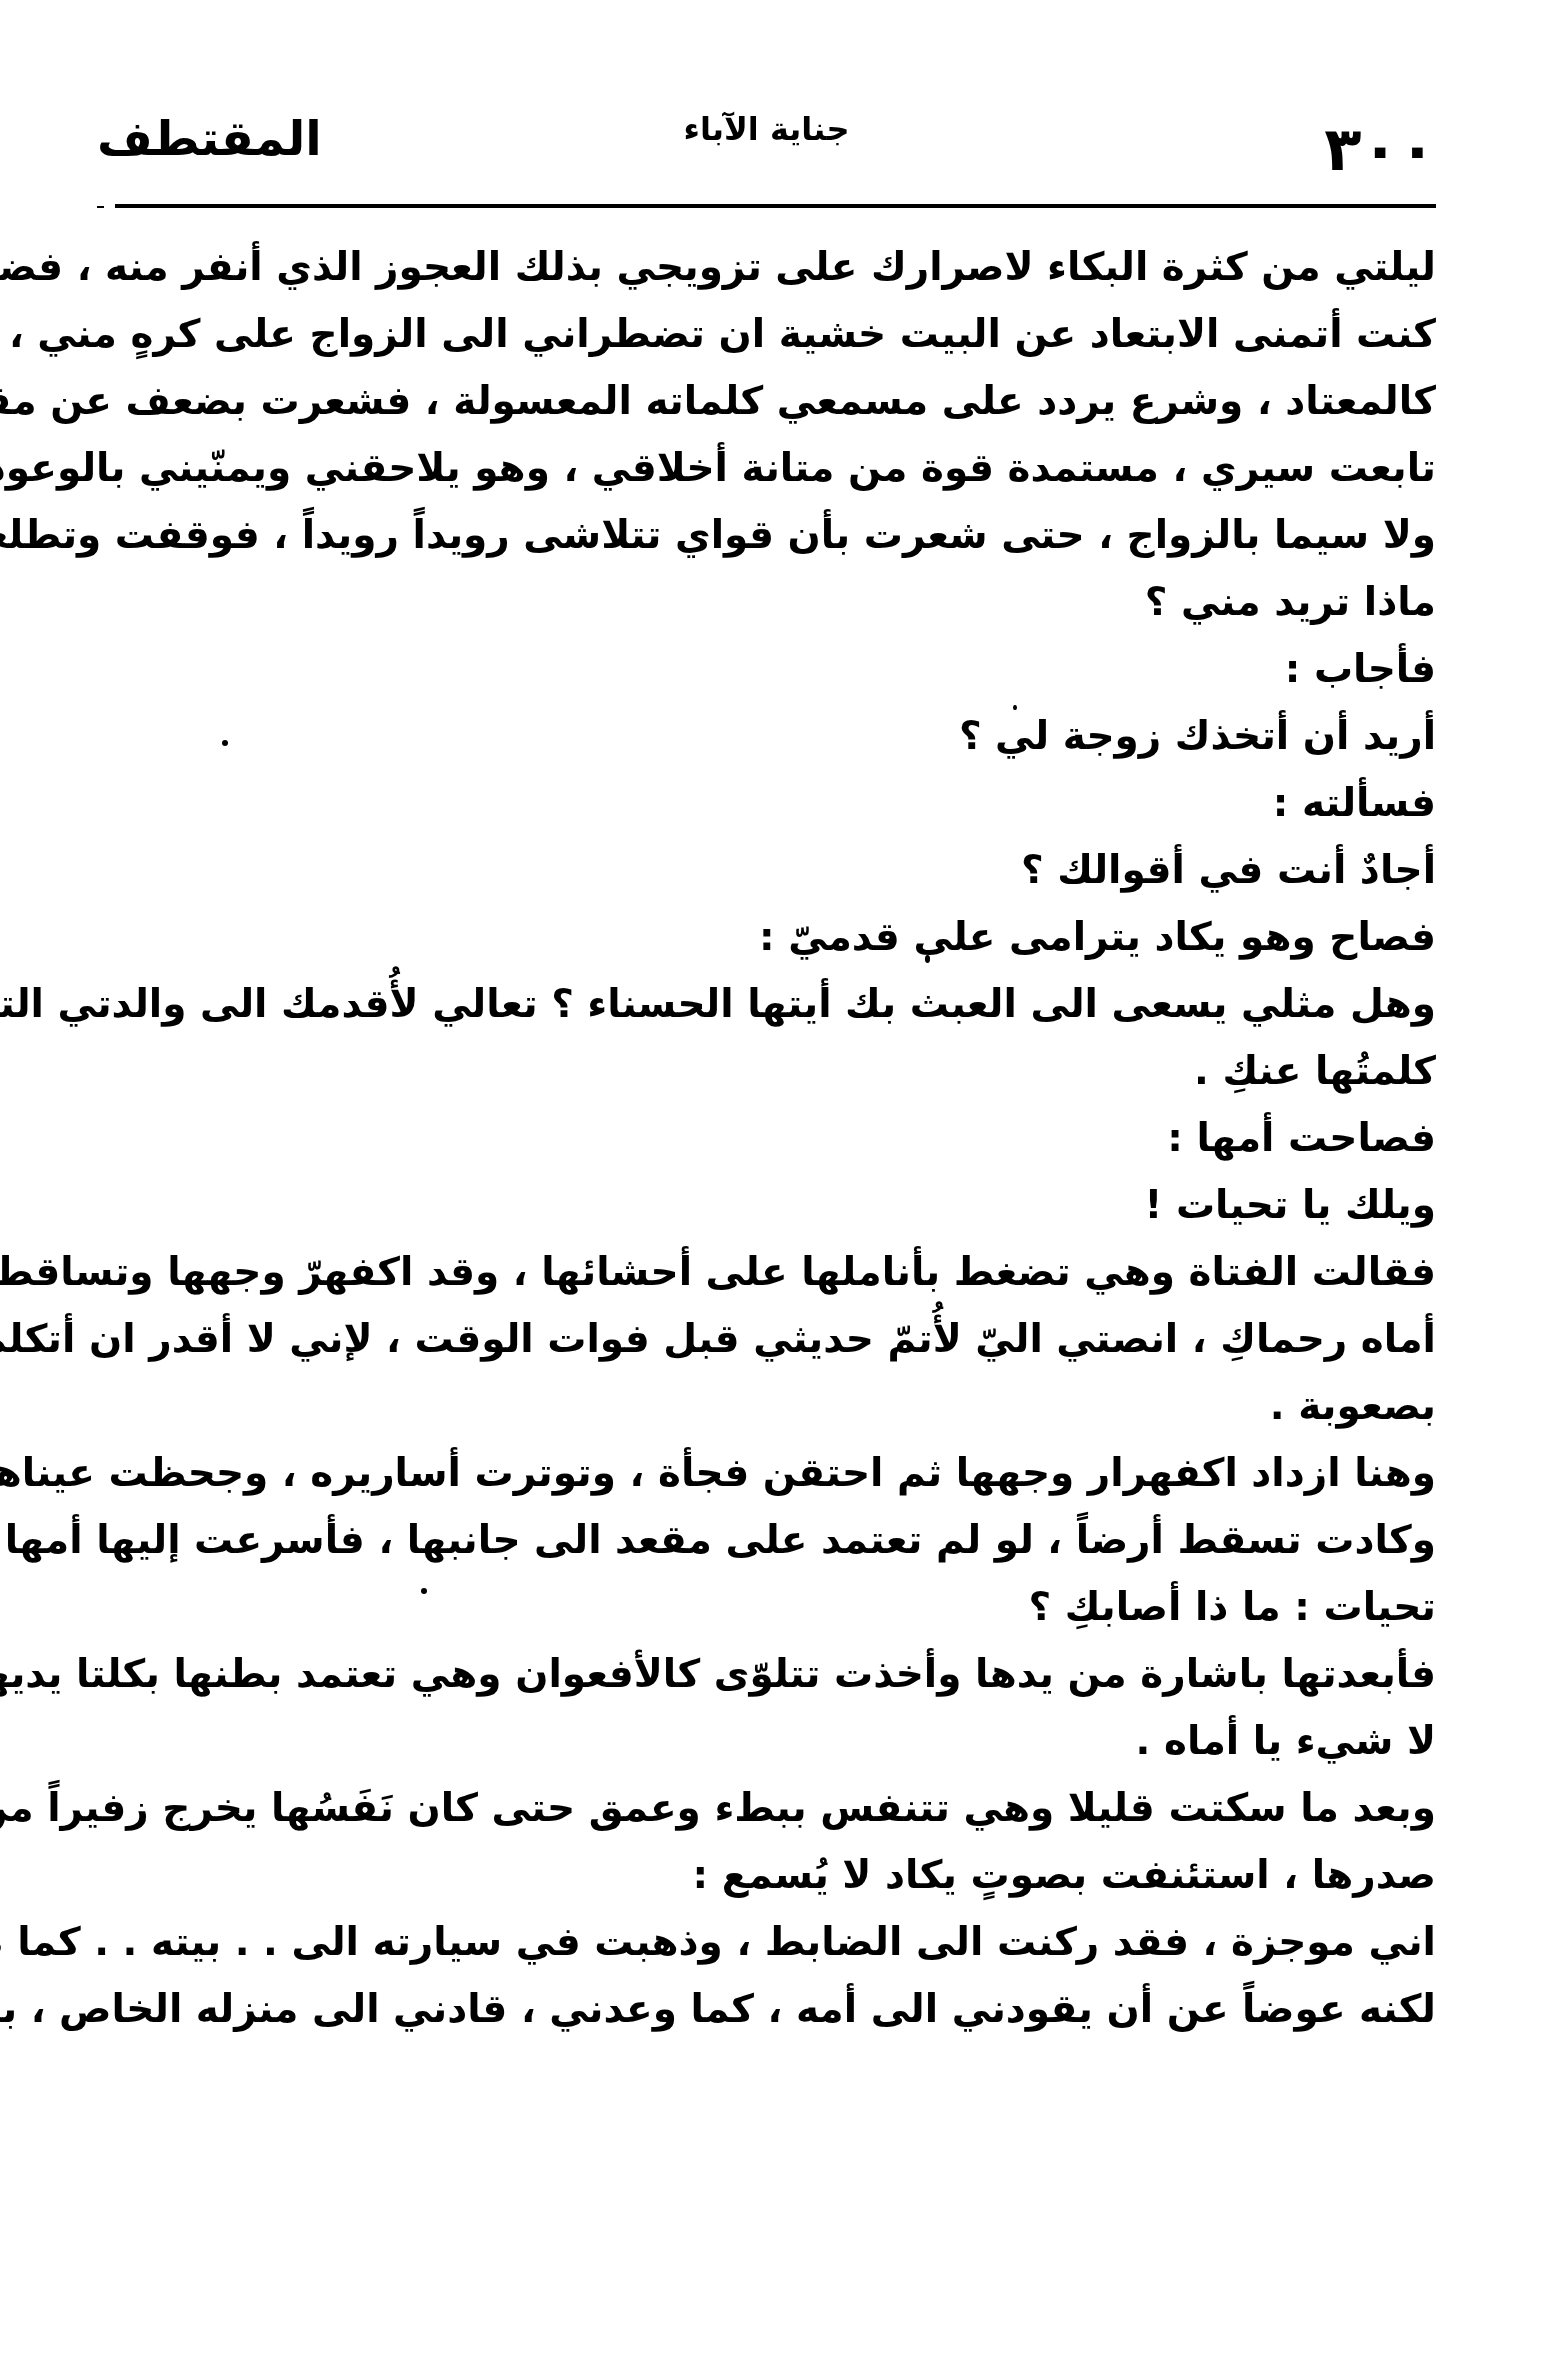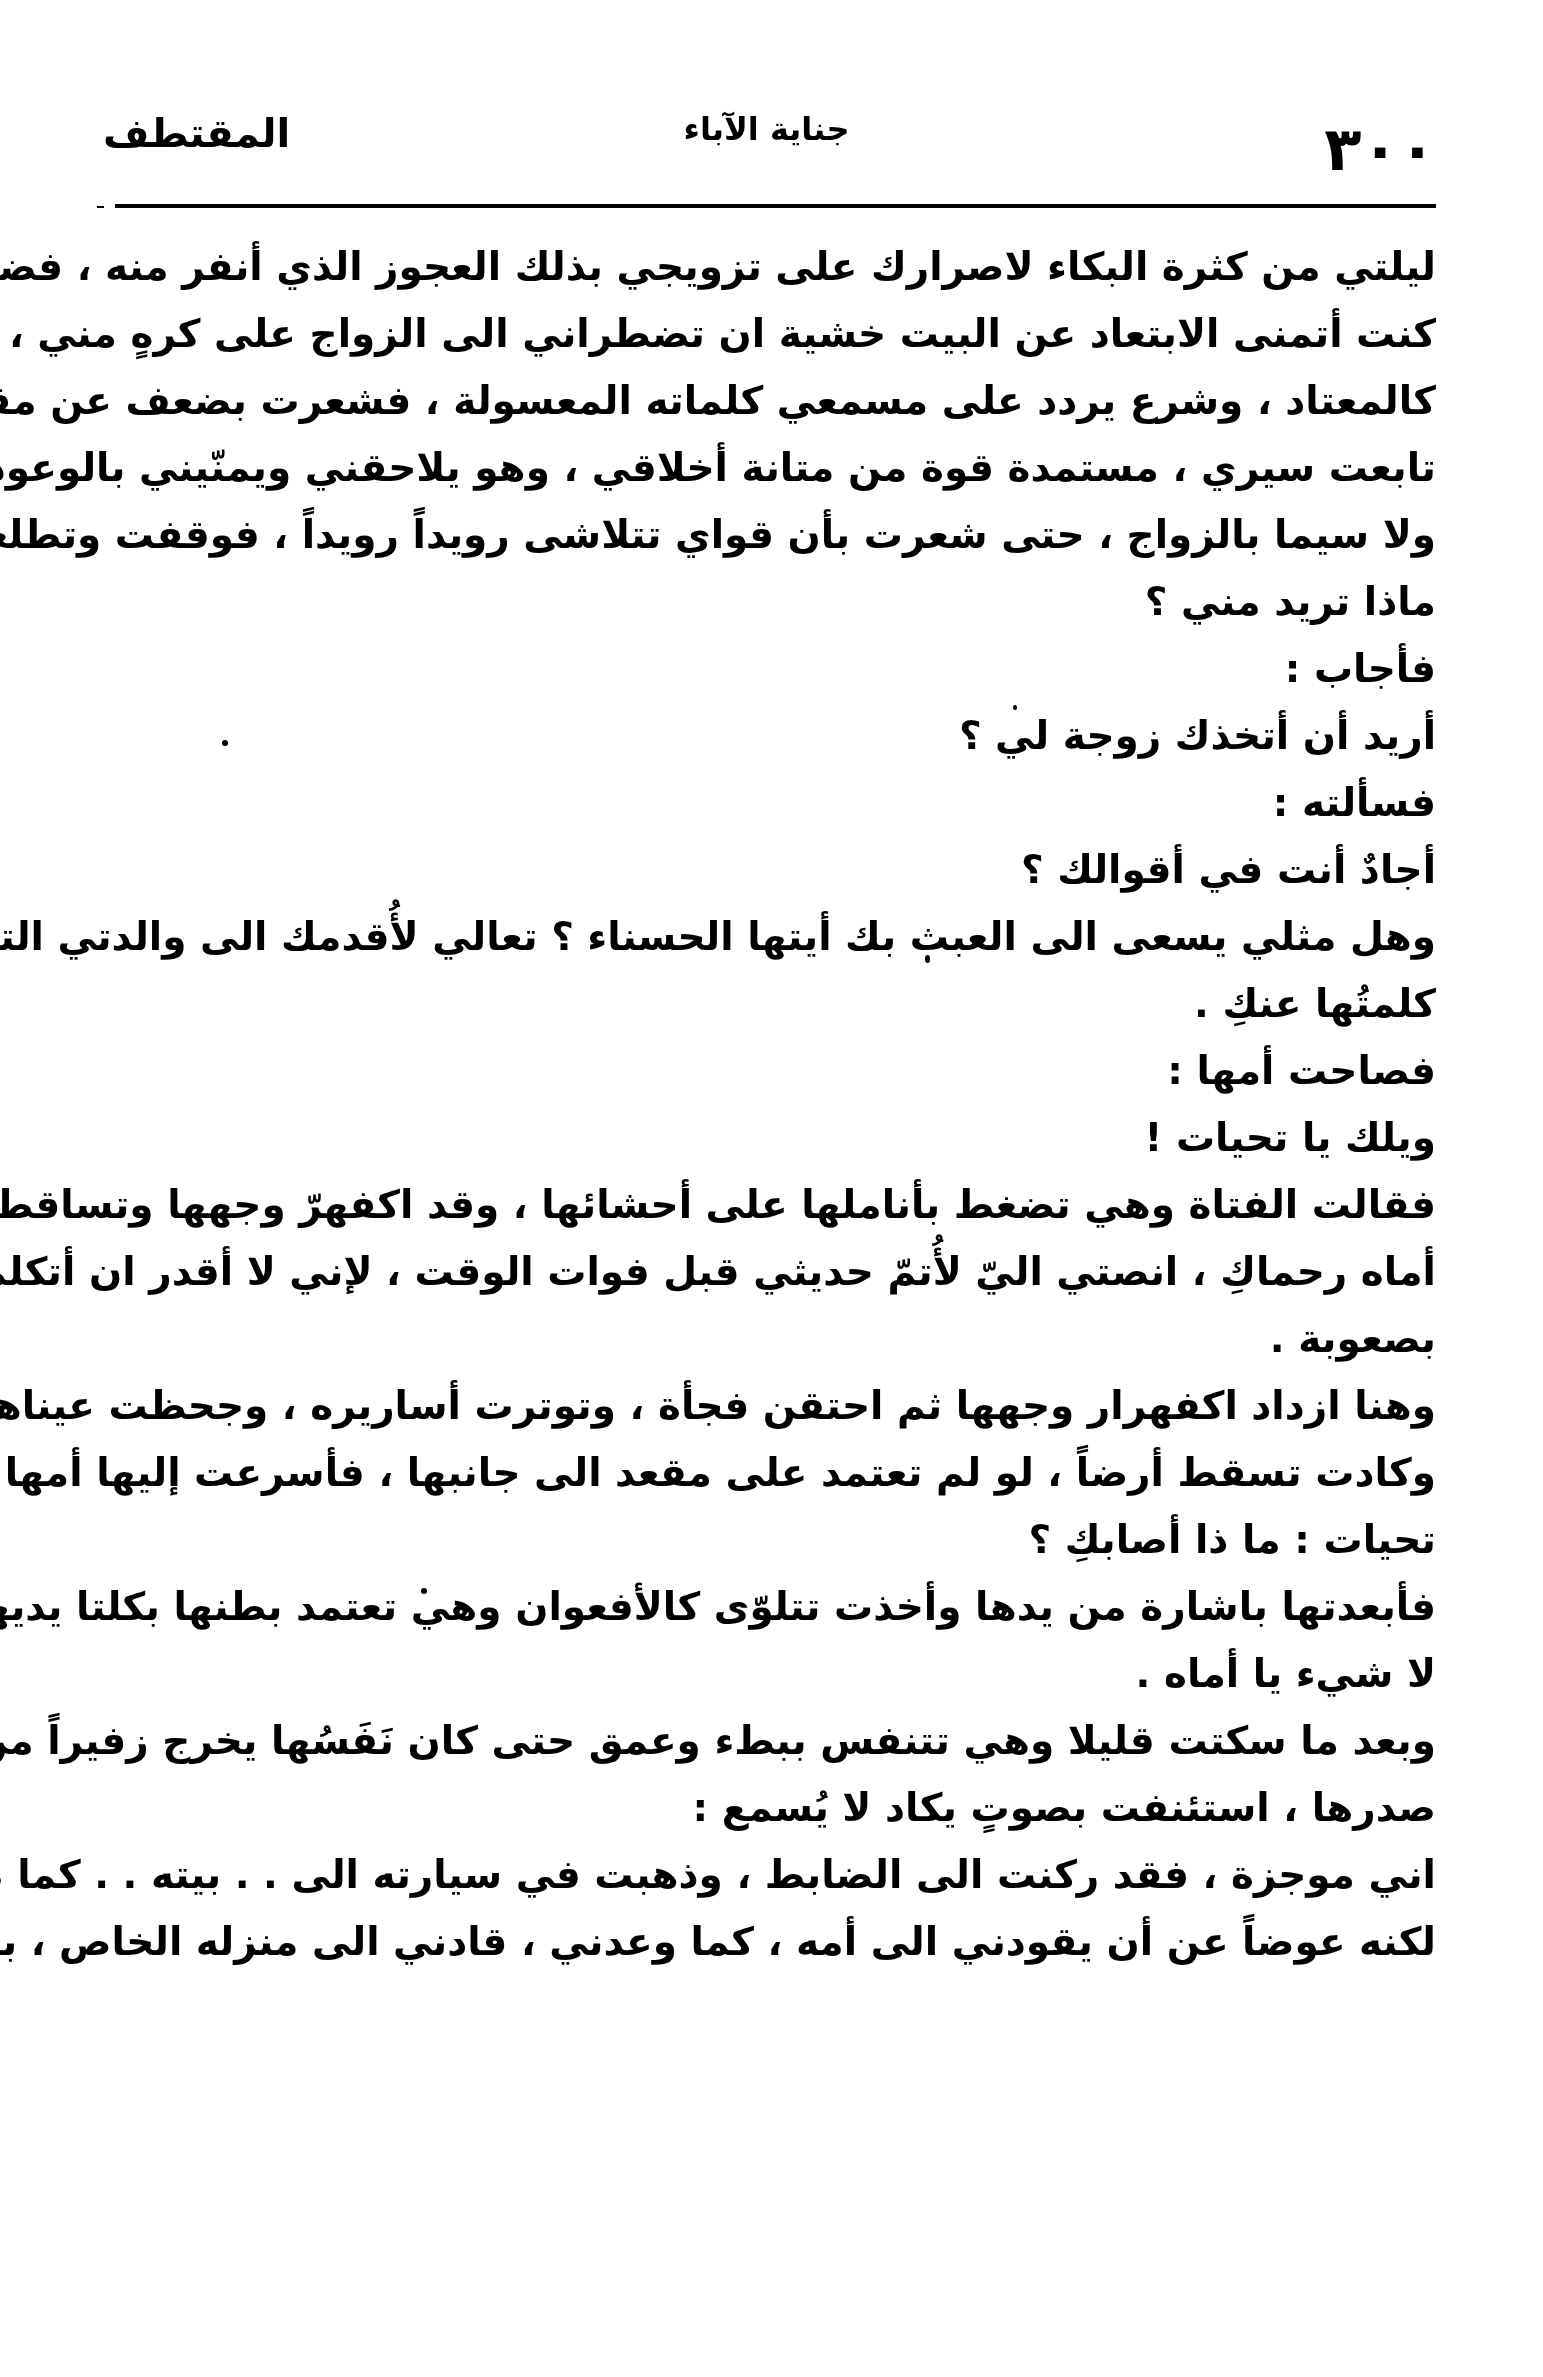--- a/index.html
+++ b/index.html
@@ -40,23 +40,22 @@
       transform: translateX(-50%);
       top: 3.5px;
       font-size: 32px;
       font-weight: bold;
       white-space: nowrap;
     }
     .running-head .journal {
       position: absolute;
       left: 0;
       top: 3.5px;
-      font-size: 40px;
+      font-size: 48px;
       font-weight: bold;
-      margin-left: 6px;
     }
     .rule {
       position: relative;
       height: 3.5px;
       background: #000;
       margin-top: 28px;
       margin-right: 0;
       margin-left: 17.6px;
     }
     .rule:before {
@@ -110,20 +109,21 @@
     <span class="line">ليلتي من كثرة البكاء لاصرارك على تزويجي بذلك العجوز الذي أنفر منه ، فضلاً عن إني</span>
     <span class="line">كنت أتمنى الابتعاد عن البيت خشية ان تضطراني الى الزواج على كرهٍ مني ، فتبعني الشاب</span>
     <span class="line">كالمعتاد ، وشرع يردد على مسمعي كلماته المعسولة ، فشعرت بضعف عن مقاومته ، لكني</span>
     <span class="line">تابعت سيري ، مستمدة قوة من متانة أخلاقي ، وهو يلاحقني ويمنّيني بالوعود الخلابة</span>
     <span class="line">ولا سيما بالزواج ، حتى شعرت بأن قواي تتلاشى رويداً رويداً ، فوقفت وتطلعت إليه قائلة :</span>
     <span class="dialog">ماذا تريد مني ؟</span>
     <span class="dialog">فأجاب :</span>
     <span class="dialog">أريد أن أتخذك زوجة لي ؟</span>
     <span class="dialog">فسألته :</span>
     <span class="dialog">أجادٌ أنت في أقوالك ؟</span>
+    <span class="dialog">فصاح وهو يكاد يترامى على قدميّ :</span>
     <span class="line">وهل مثلي يسعى الى العبث بك أيتها الحسناء ؟ تعالي لأُقدمك الى والدتي التي طالما</span>
     <span class="dialog">كلمتُها عنكِ .</span>
     <span class="dialog">فصاحت أمها :</span>
     <span class="dialog">ويلك يا تحيات !</span>
     <span class="line">فقالت الفتاة وهي تضغط بأناملها على أحشائها ، وقد اكفهرّ وجهها وتساقط منه</span>
     <span class="line">أماه رحماكِ ، انصتي اليّ لأُتمّ حديثي قبل فوات الوقت ، لإني لا أقدر ان أتكلم إلاّ</span>
     <span class="dialog">بصعوبة .</span>
     <span class="line">وهنا ازداد اكفهرار وجهها ثم احتقن فجأة ، وتوترت أساريره ، وجحظت عيناها</span>
     <span class="line">وكادت تسقط أرضاً ، لو لم تعتمد على مقعد الى جانبها ، فأسرعت إليها أمها صائحة :</span>
     <span class="dialog">تحيات : ما ذا أصابكِ ؟</span>

